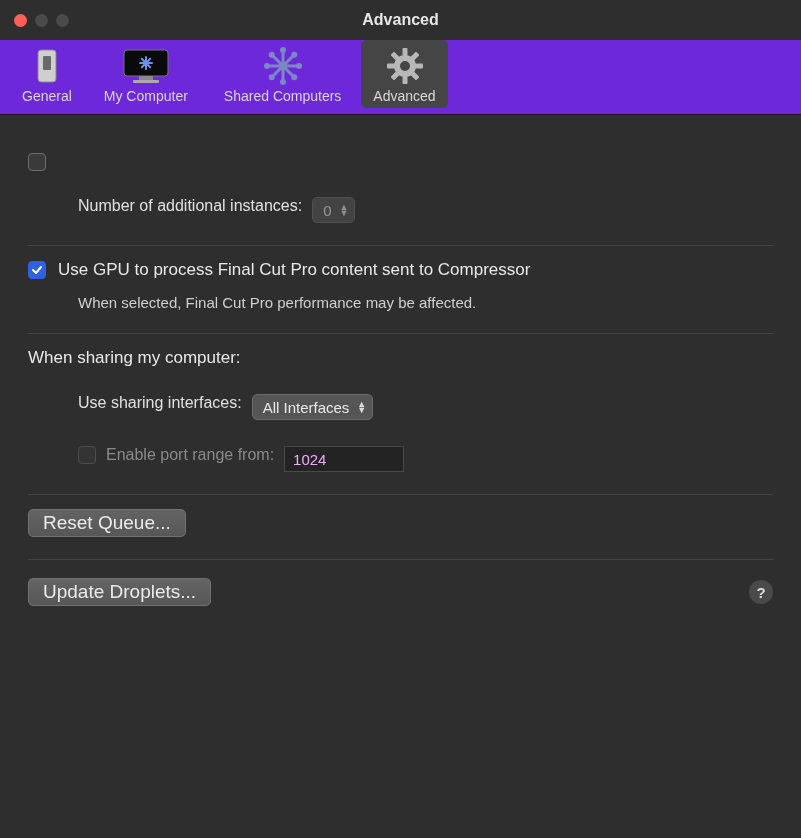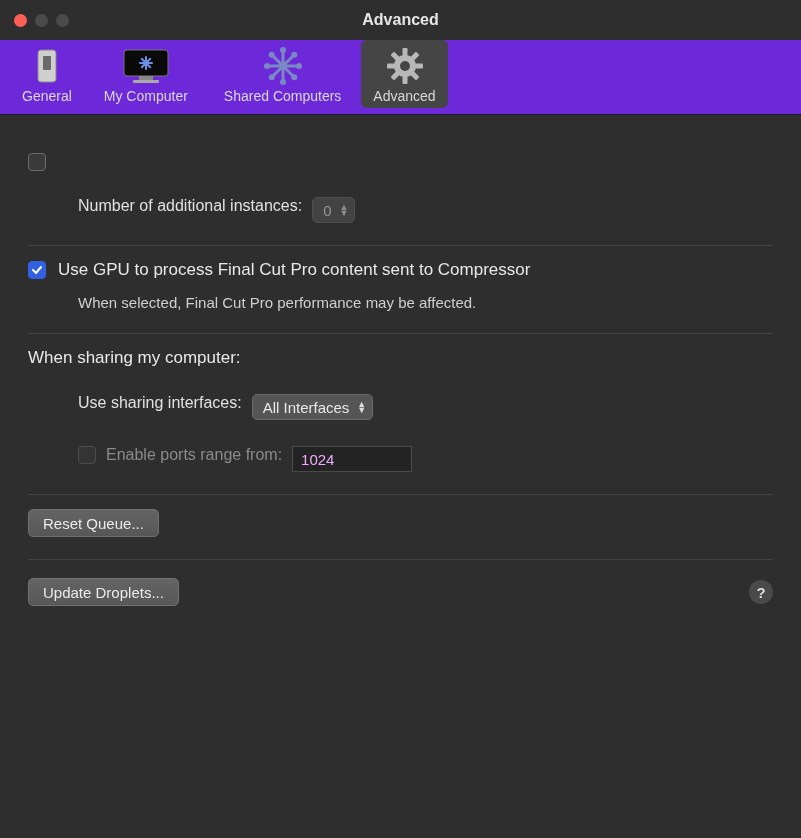--- a/index.html
+++ b/index.html
@@ -140,21 +140,21 @@
   }
   .textinput.short { min-width: 70px; }
   .button {
     background: linear-gradient(#646464,#575757);
     border: 1px solid #717171;
     border-radius: 5px;
     height: 28px;
     padding: 0 14px;
     display:inline-flex; align-items:center;
     color: #eaeaea;
-    font-size: 15px;
+    font-size: 19px;
   }
   .help-btn {
     width: 24px; height: 24px;
     border-radius: 50%;
     background: #4a4a4a;
     display:flex; align-items:center; justify-content:center;
     color: #ddd;
     font-size: 15px;
     font-weight:600;
   }
@@ -304,21 +304,21 @@
             <span>▲</span>
             <span>▼</span>
           </span>
       </div>
     </div>
 
     <div class="field-row indent">
       <div class="checkbox disabled">
         
       </div>
-      <span class="lbl-right disabled">Enable ports range from:</span>
+      <span class="lbl-right disabled">Enable port range from:</span>
       <div class="textinput">
         <span>1024</span>
       </div>
     </div>
 
   </div>
 
   <div class="divider"></div>
 
   <div class="section">

